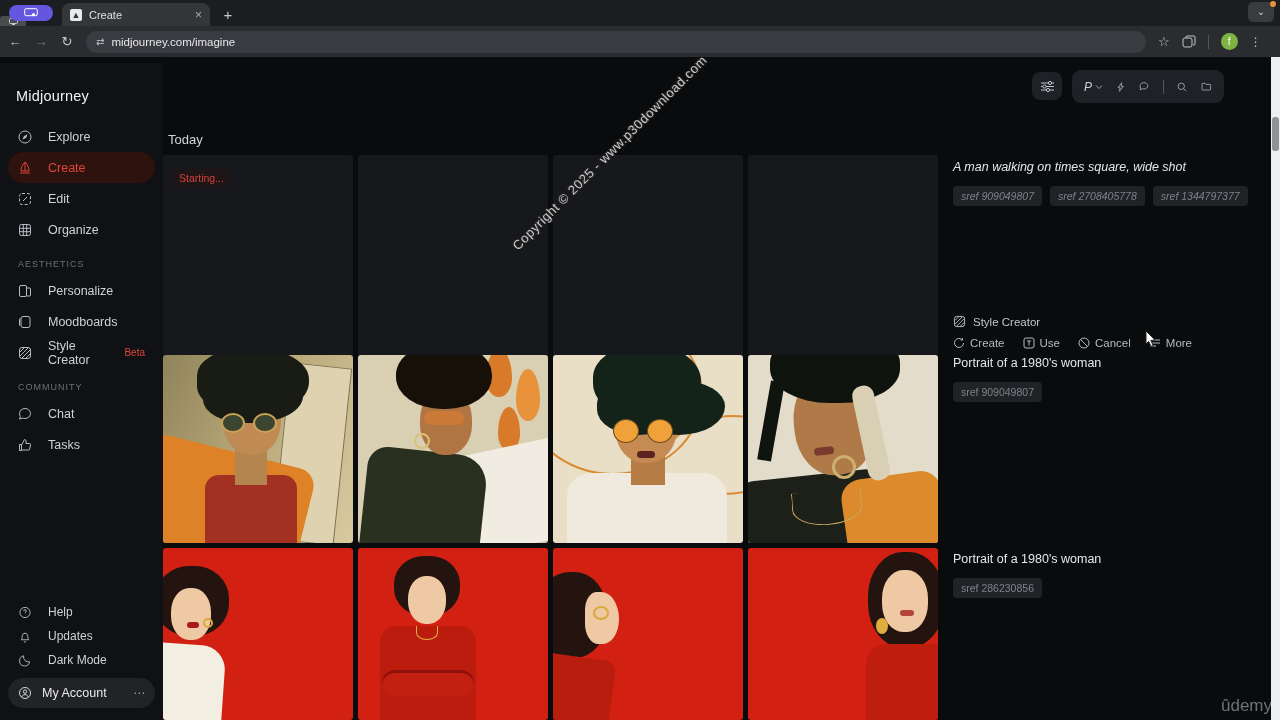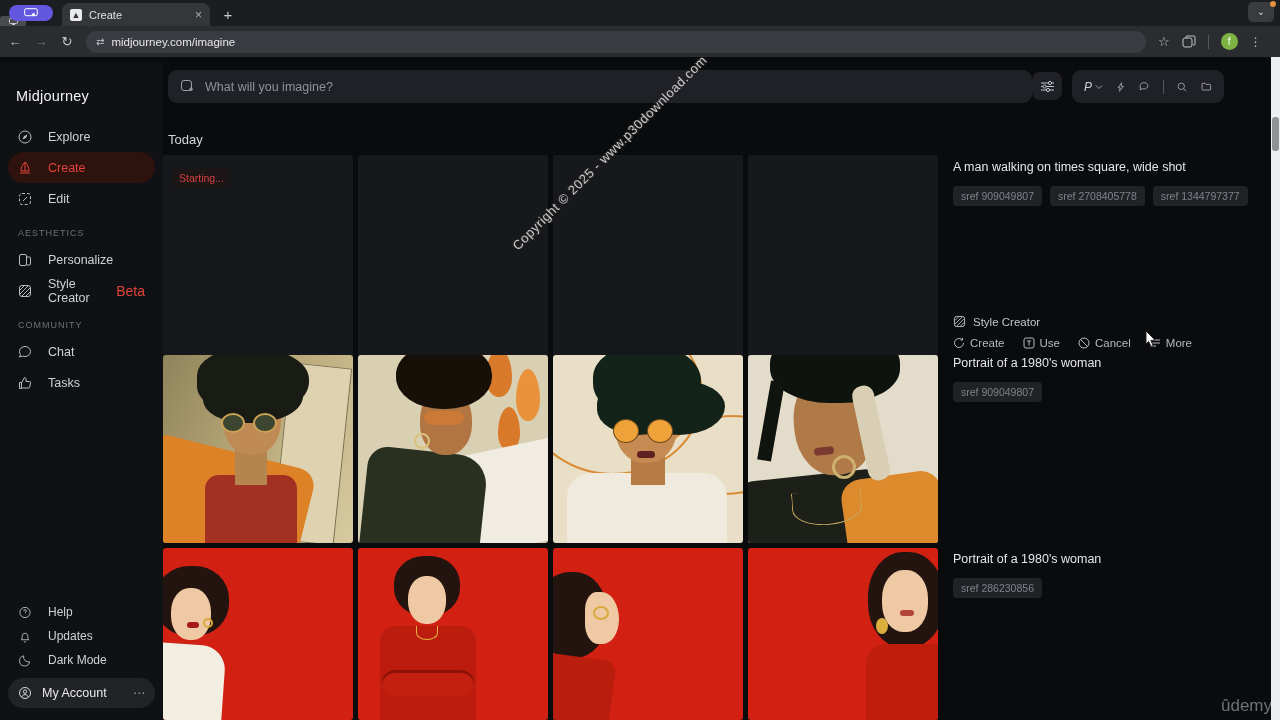--- a/index.html
+++ b/index.html
@@ -32,21 +32,21 @@
 
   
   .sidebar { position:absolute; top:63px; left:0; width:163px; bottom:0; background:#101114; }
   .brand { position:absolute; left:16px; top:25px; font-size:14.5px; color:#f0f1f3; letter-spacing:.2px; }
   .nav { position:absolute; left:8px; right:8px; top:58px; }
   .nav-item { display:flex; align-items:center; gap:16px; height:31px; padding:0 10px; border-radius:16px; color:#cfd1d6; font-size:12.5px; }
   .nav-item svg { flex:0 0 14px; stroke:#b9bbc1; }
   .nav-item.active { background:#2d120e; color:#e0443a; }
   .nav-item.active svg { stroke:#e0443a; }
   .sec-head { margin:14px 10px 6px; font-size:9px; letter-spacing:1px; color:#6d7077; }
-  .beta { margin-left:8px; font-size:14px; color:#e0443a; }
+  .beta { margin-left:8px; font-size:10px; color:#e0443a; }
   .side-bottom { position:absolute; left:8px; right:8px; bottom:12px; }
   .nav-item.small { height:24px; font-size:12px; }
   .account-pill { margin-top:6px; height:30px; background:#222327; border-radius:16px; display:flex; align-items:center; gap:10px; padding:0 10px; color:#e8e9ec; font-size:12.5px; }
   .account-pill svg { stroke:#d7d9dd; }
   .account-dots { margin-left:auto; color:#9a9da3; font-size:12px; }
 
   
   .searchbar { position:absolute; left:168px; top:70px; width:864px; height:33px; background:#202126; border-radius:9px; display:flex; align-items:center; gap:10px; padding:0 12px; }
   .searchbar .ph { color:#8f929a; font-size:12.5px; }
   .btn-sq { position:absolute; top:72px; width:30px; height:28px; background:#202126; border-radius:8px; display:flex; align-items:center; justify-content:center; }
@@ -211,27 +211,41 @@
           </svg>
         <span>Create</span>
       </div>
       <div class="nav-item">
         <svg width="14" height="14" viewBox="0 0 14 14" fill="none" stroke="#b9bbc1">
             <rect x="1.5" y="1.5" width="11" height="11" rx="2.5" stroke-dasharray="3 2"></rect>
             <path d="M5 9l4-4"></path>
           </svg>
         <span>Edit</span>
       </div>
+      <div class="nav-item">
+        <svg width="14" height="14" viewBox="0 0 14 14" fill="none" stroke="#b9bbc1">
+            <rect x="1.5" y="1.5" width="11" height="11" rx="2"></rect>
+            <path d="M5.3 1.5v11M8.7 1.5v11M1.5 5.3h11M1.5 8.7h11"></path>
+          </svg>
+        <span>Organize</span>
+      </div>
       <div class="sec-head">AESTHETICS</div>
       <div class="nav-item">
         <svg width="14" height="14" viewBox="0 0 14 14" fill="none" stroke="#b9bbc1">
             <rect x="1.5" y="1.5" width="7" height="11" rx="1.5"></rect>
             <path d="M8.5 4h3a1 1 0 0 1 1 1v6a1 1 0 0 1-1 1h-3"></path>
           </svg>
         <span>Personalize</span>
+      </div>
+      <div class="nav-item">
+        <svg width="14" height="14" viewBox="0 0 14 14" fill="none" stroke="#b9bbc1">
+            <rect x="3" y="1.5" width="9" height="11" rx="2"></rect>
+            <path d="M3 3.5H2.5a1 1 0 0 0-1 1v6"></path>
+          </svg>
+        <span>Moodboards</span>
       </div>
       <div class="nav-item">
         <svg width="14" height="14" viewBox="0 0 14 14" fill="none" stroke="#b9bbc1">
             <rect x="1.5" y="1.5" width="11" height="11" rx="2.5"></rect>
             <path d="M2 6l4-4M2 10l8-8M4 12l8-8M8 12l4-4"></path>
           </svg>
         <span>Style Creator</span>
         <span class="beta">Beta</span>
       </div>
       <div class="sec-head">COMMUNITY</div>
@@ -273,27 +287,20 @@
             <circle cx="7" cy="7" r="5.5"></circle>
             <circle cx="7" cy="5.6" r="1.7"></circle>
             <path d="M3.8 10.8c.6-1.4 1.8-2.2 3.2-2.2s2.6.8 3.2 2.2"></path>
           </svg>
         <span>My Account</span>
         <span class="account-dots">⋯</span>
       </div>
     </div>
   </div>
 
-  <div class="searchbar">
-    <svg width="15" height="15" viewBox="0 0 15 15" fill="none" stroke="#9b9ea6">
-        <rect x="1.5" y="1.5" width="10" height="10" rx="2.5"></rect>
-        <path d="M11 8.5V12M9.3 10.3H12.8" stroke-width="1.4"></path>
-      </svg>
-    <span class="ph">What will you imagine?</span>
-  </div>
   <div class="btn-sq" style="left:1032px;">
     <svg width="15" height="13" viewBox="0 0 15 13" fill="none" stroke="#c3c5cb">
         <path d="M1 3h13M1 6.5h13M1 10h13"></path>
         <circle cx="10" cy="3" r="1.6" fill="#202126"></circle>
         <circle cx="4.5" cy="6.5" r="1.6" fill="#202126"></circle>
         <circle cx="8" cy="10" r="1.6" fill="#202126"></circle>
       </svg>
   </div>
   <div class="icon-group">
     <span class="pchip">
@@ -320,21 +327,21 @@
 
   <div class="date-head">Today</div>
 
   <div class="tile r1 c1">
     <span class="starting">Starting...</span>
   </div>
   <div class="tile r1 c2"></div>
   <div class="tile r1 c3"></div>
   <div class="tile r1 c4"></div>
 
-  <div class="panel" style="top:160px;">
+  <div class="panel" style="top:160px;font-style:italic;">
     <div class="prompt">A man walking on times square, wide shot</div>
     <div class="sref-row">
       <span class="sref">sref 909049807</span>
       <span class="sref">sref 2708405778</span>
       <span class="sref">sref 1344797377</span>
     </div>
   </div>
 
   <div class="panel" style="top:315px;">
     <div class="sc-row">

